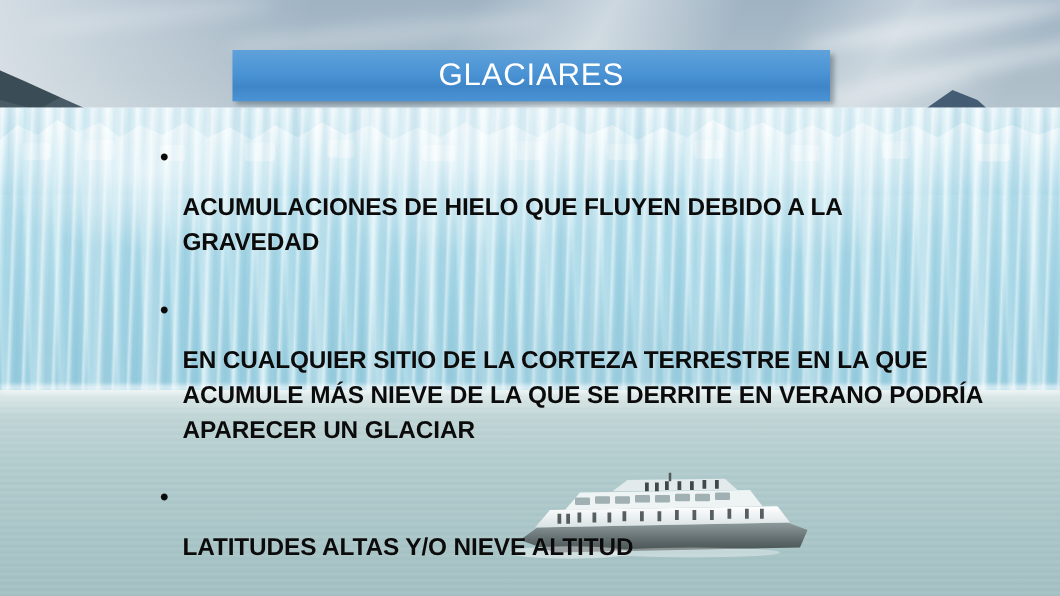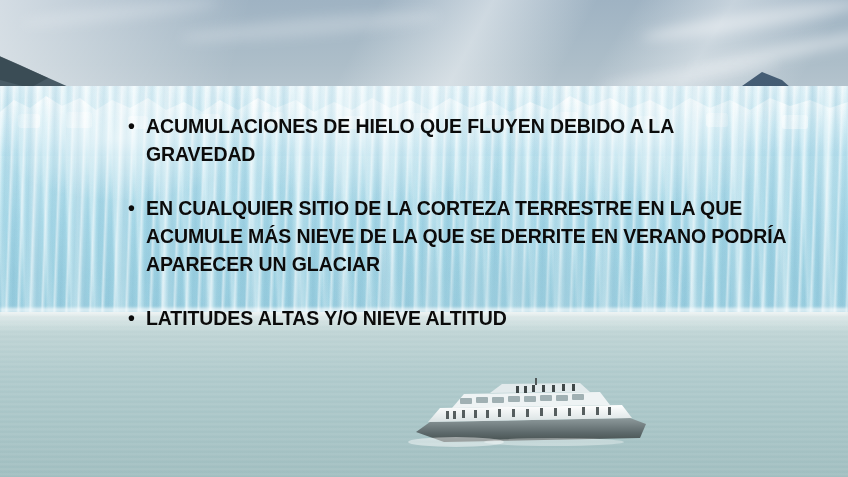--- a/index.html
+++ b/index.html
@@ -183,21 +183,21 @@
     text-shadow: 0 0 1px rgba(255,255,255,0.25);
   }
   .bullet + .bullet { margin-top: 26px; }
   .bullet-dot {
     flex: 0 0 auto;
     width: 18px;
     font-size: 19.5px;
     line-height: 28px;
     color: #0b0b0b;
   }
-  .bullet-text { flex: 1 1 auto; }
+  .bullet-text { flex: 1 1 auto; margin-top: 40px; }
 </style>
 </head>
 <body>
 
 <div id="slide">
 
   <div class="photo">
 
     <div class="sky">
       <div class="cloud-streak cs1"></div>
@@ -346,20 +346,23 @@
 
         <rect x="131" y="0" width="2" height="7" fill="#51595a"></rect>
 
         <ellipse cx="52" cy="64" rx="48" ry="5" fill="#ffffff" opacity="0.45"></ellipse>
         <ellipse cx="150" cy="64" rx="70" ry="4" fill="#ffffff" opacity="0.35"></ellipse>
       </svg>
     </div>
 
   </div>
 
+  <div class="title-banner">
+    <span class="title-text">GLACIARES</span>
+  </div>
 
   <div class="content">
 
     <div class="bullet">
       <span class="bullet-dot">•</span>
       <span class="bullet-text">ACUMULACIONES DE HIELO QUE FLUYEN DEBIDO A LA GRAVEDAD</span>
     </div>
 
     <div class="bullet">
       <span class="bullet-dot">•</span>

